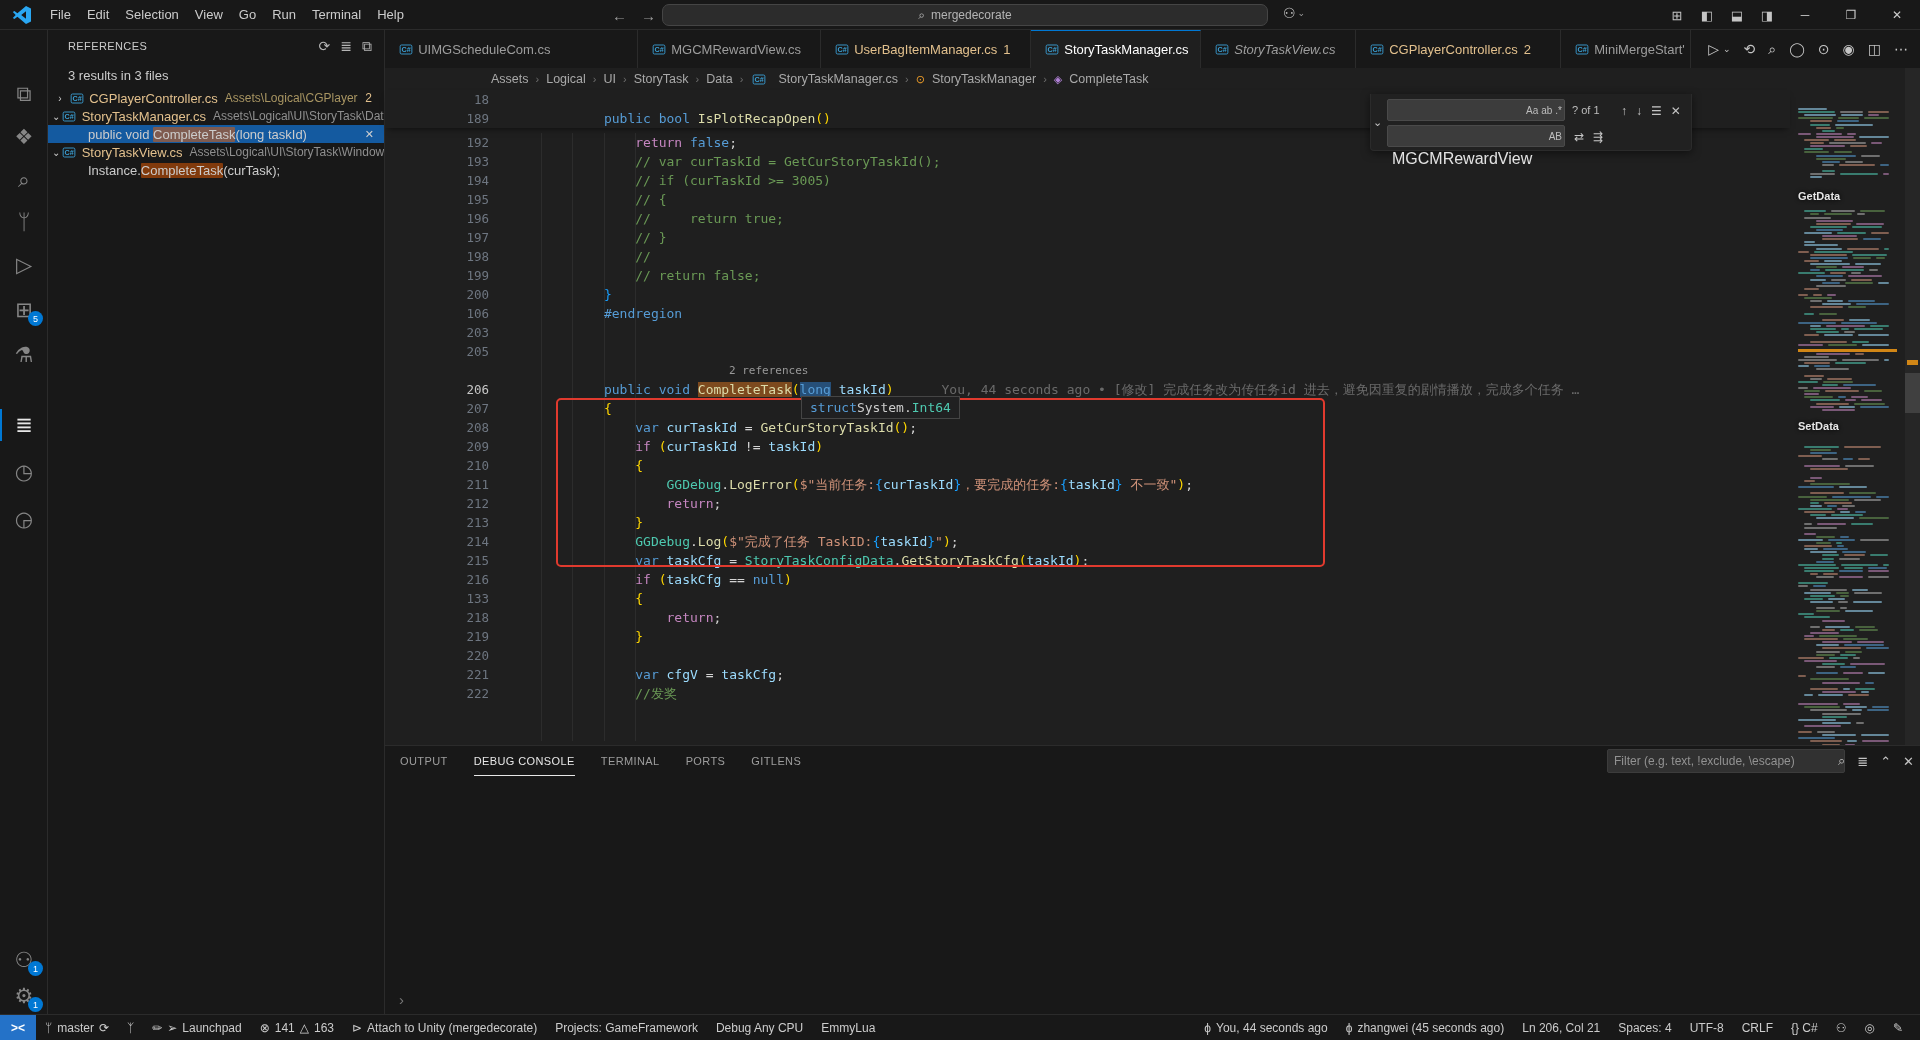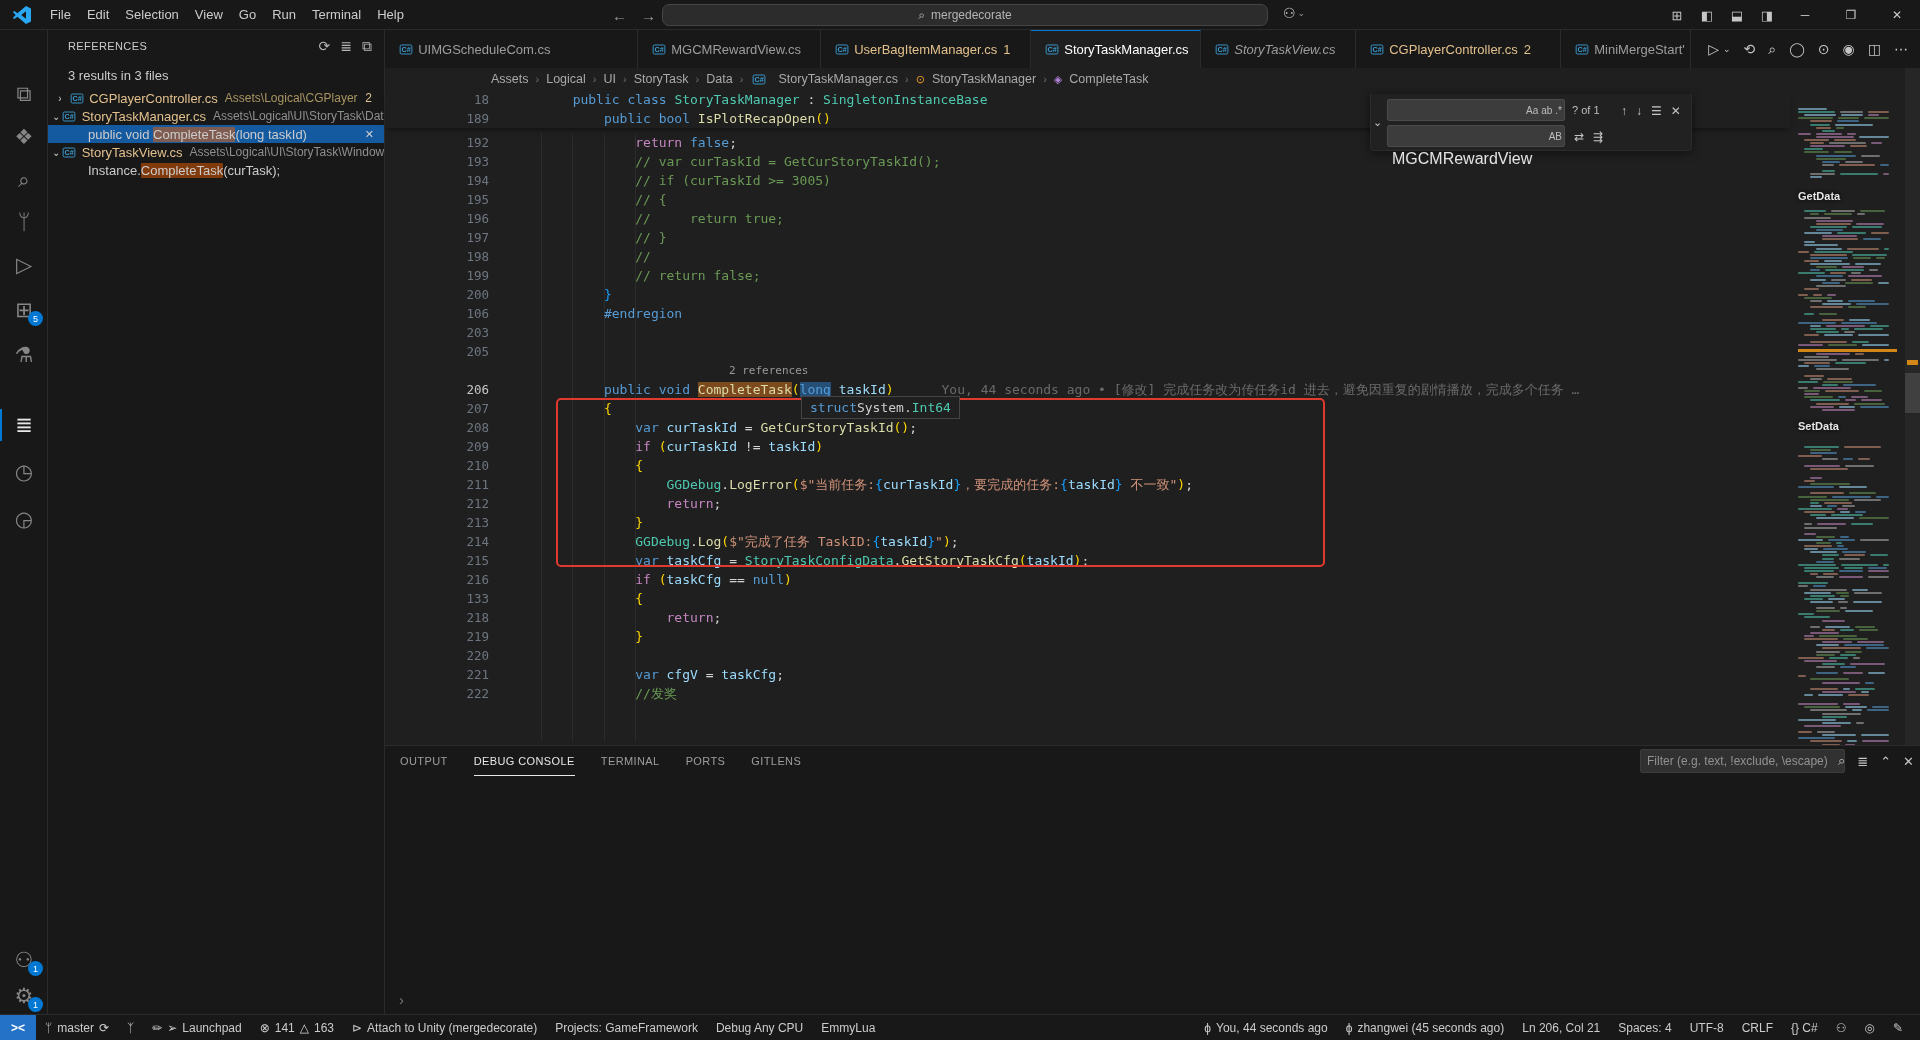--- a/index.html
+++ b/index.html
@@ -117,21 +117,21 @@
   #overview-ruler { position:absolute; left:1520px; top:38px; width:15px; bottom:0; background:rgba(255,255,255,.03); }
   #ruler-slider { position:absolute; left:0; right:0; top:305px; height:40px; background:rgba(255,255,255,.12); }
   #ruler-mark { position:absolute; left:2px; right:2px; top:292px; height:5px; background:#d18616; }
 
   
   #panel { position:absolute; left:385px; top:745px; width:1535px; height:269px; background:#181818;
     border-top:1px solid #2b2b2b; }
   #panel-tabs { position:absolute; left:15px; top:0; height:30px; display:flex; gap:26px; align-items:center; }
   .panel-tab { font-size:11px; letter-spacing:.4px; color:#9d9d9d; height:30px; display:flex; align-items:center; }
   .panel-tab.active { color:#e7e7e7; border-bottom:1px solid #e7e7e7; }
-  #panel-filter { position:absolute; right:75px; top:3px; width:205px; height:24px; background:#313131;
+  #panel-filter { position:absolute; right:75px; top:3px; width:238px; height:24px; background:#313131;
     border:1px solid #3c3c3c; border-radius:2px; color:#e3e3e3; font-size:12px; padding:8px 6px; outline:none;
     font-family:"Liberation Sans", sans-serif; }
   #panel-filter::placeholder { color:#929292; }
   #panel-icons { position:absolute; right:6px; top:0; height:30px; display:flex; align-items:center; gap:12px;
     color:#c5c5c5; font-size:13px; }
   #console-prompt { position:absolute; left:14px; bottom:6px; color:#787878; font-size:15px; }
 
   
   #statusbar { position:absolute; left:0; top:1014px; width:1920px; height:26px; background:#181818;
     border-top:1px solid #2b2b2b; display:flex; justify-content:space-between; font-size:12px; color:#cccccc; }
@@ -328,21 +328,21 @@
       <div class="code-row"><span class="ln">215</span><span class="line-content"><span class="tk">                </span><span class="tk tk-kw">var</span><span class="tk"> </span><span class="tk tk-var">taskCfg</span><span class="tk"> = </span><span class="tk tk-type">StoryTaskConfigData</span><span class="tk">.</span><span class="tk tk-fn">GetStoryTaskCfg</span><span class="tk tk-b1">(</span><span class="tk tk-var">taskId</span><span class="tk tk-b1">)</span><span class="tk">;</span></span></div>
       <div class="code-row"><span class="ln">216</span><span class="line-content"><span class="tk">                </span><span class="tk tk-ctrl">if</span><span class="tk"> </span><span class="tk tk-b1">(</span><span class="tk tk-var">taskCfg</span><span class="tk"> == </span><span class="tk tk-kw">null</span><span class="tk tk-b1">)</span></span></div>
       <div class="code-row"><span class="ln">133</span><span class="line-content"><span class="tk">                </span><span class="tk tk-b1">{</span></span></div>
       <div class="code-row"><span class="ln">218</span><span class="line-content"><span class="tk">                    </span><span class="tk tk-ctrl">return</span><span class="tk">;</span></span></div>
       <div class="code-row"><span class="ln">219</span><span class="line-content"><span class="tk">                </span><span class="tk tk-b1">}</span></span></div>
       <div class="code-row"><span class="ln">220</span><span class="line-content"></span></div>
       <div class="code-row"><span class="ln">221</span><span class="line-content"><span class="tk">                </span><span class="tk tk-kw">var</span><span class="tk"> </span><span class="tk tk-var">cfgV</span><span class="tk"> = </span><span class="tk tk-var">taskCfg</span><span class="tk">;</span></span></div>
       <div class="code-row"><span class="ln">222</span><span class="line-content"><span class="tk">                </span><span class="tk tk-com">//发奖</span></span></div>
     </div>
   <div id="sticky" class="mono">
-      <div class="code-row"><span class="ln">18</span><span class="line-content"><span class="tk">        </span><span class="tk tk-kw">public</span><span class="tk"> </span><span class="tk tk-kw">class</span><span class="tk"> </span><span class="tk tk-type">StoryTaskManager</span><span class="tk"> : </span><span class="tk tk-type">SingletonInstanceBase</span></span></div>
+      <div class="code-row"><span class="ln">18</span></div>
       <div class="code-row"><span class="ln">189</span><span class="line-content"><span class="tk">            </span><span class="tk tk-kw">public</span><span class="tk"> </span><span class="tk tk-kw">bool</span><span class="tk"> </span><span class="tk tk-fn">IsPlotRecapOpen</span><span class="tk tk-b1">()</span></span></div>
     </div>
 
   <div id="annotation-box"></div>
   <div id="hover-tooltip" class="mono">
       <span class="tk tk-kw">struct</span>
       <span class="tk"> System.</span>
       <span class="tk tk-type">Int64</span>
     </div>
 

